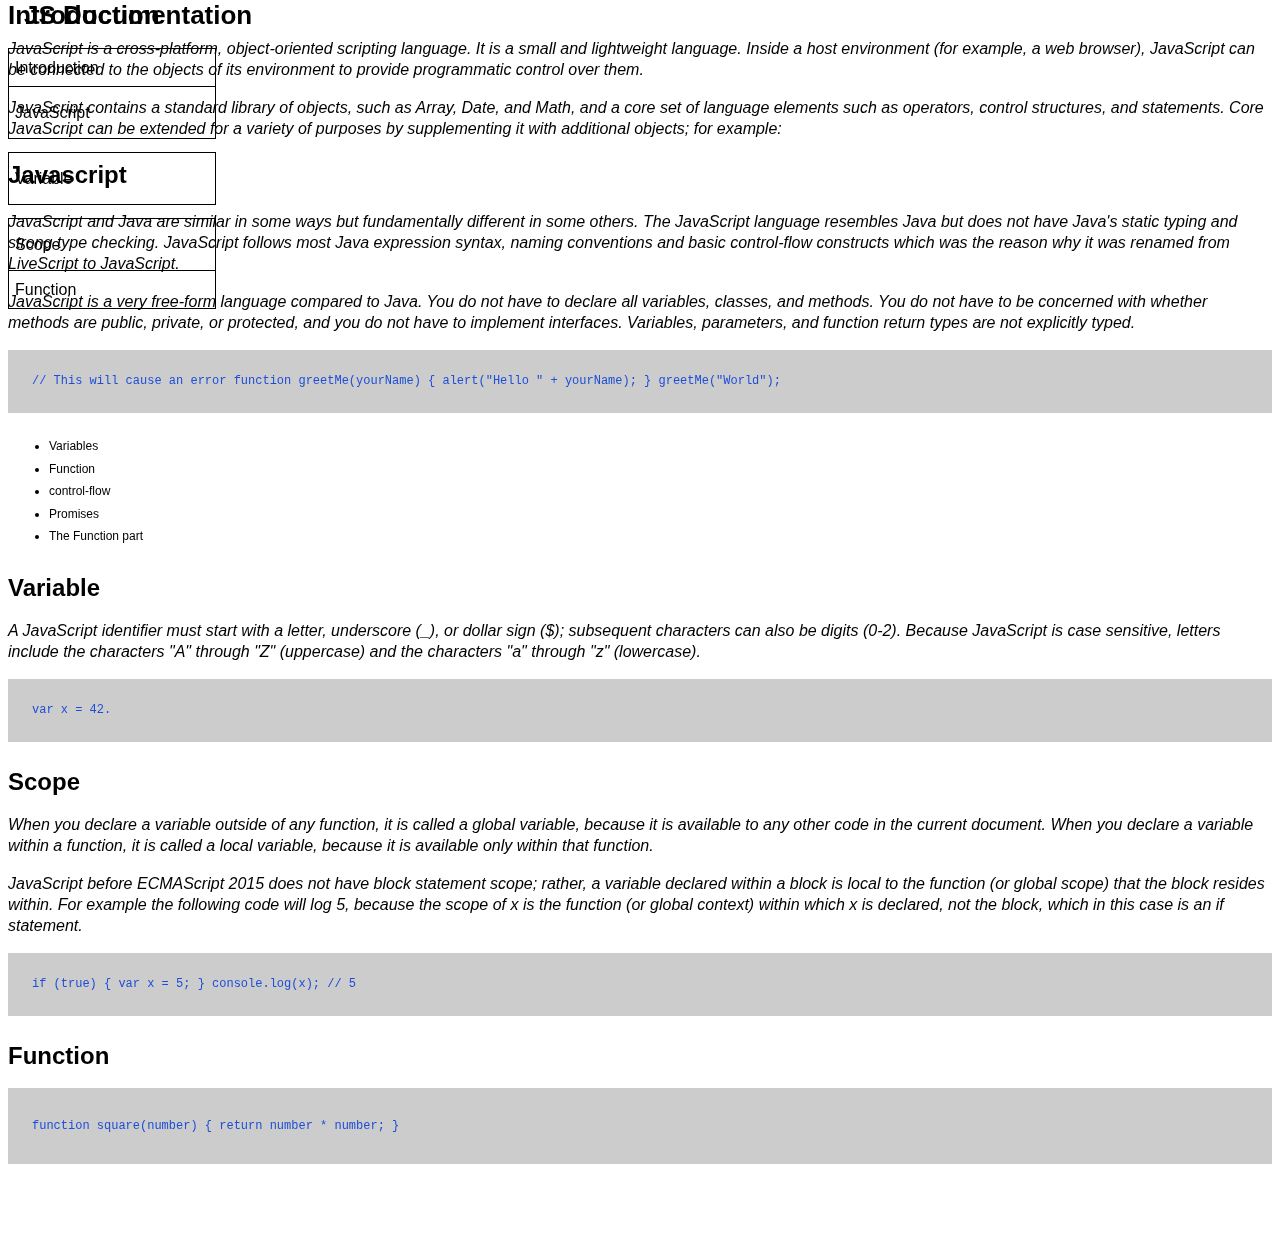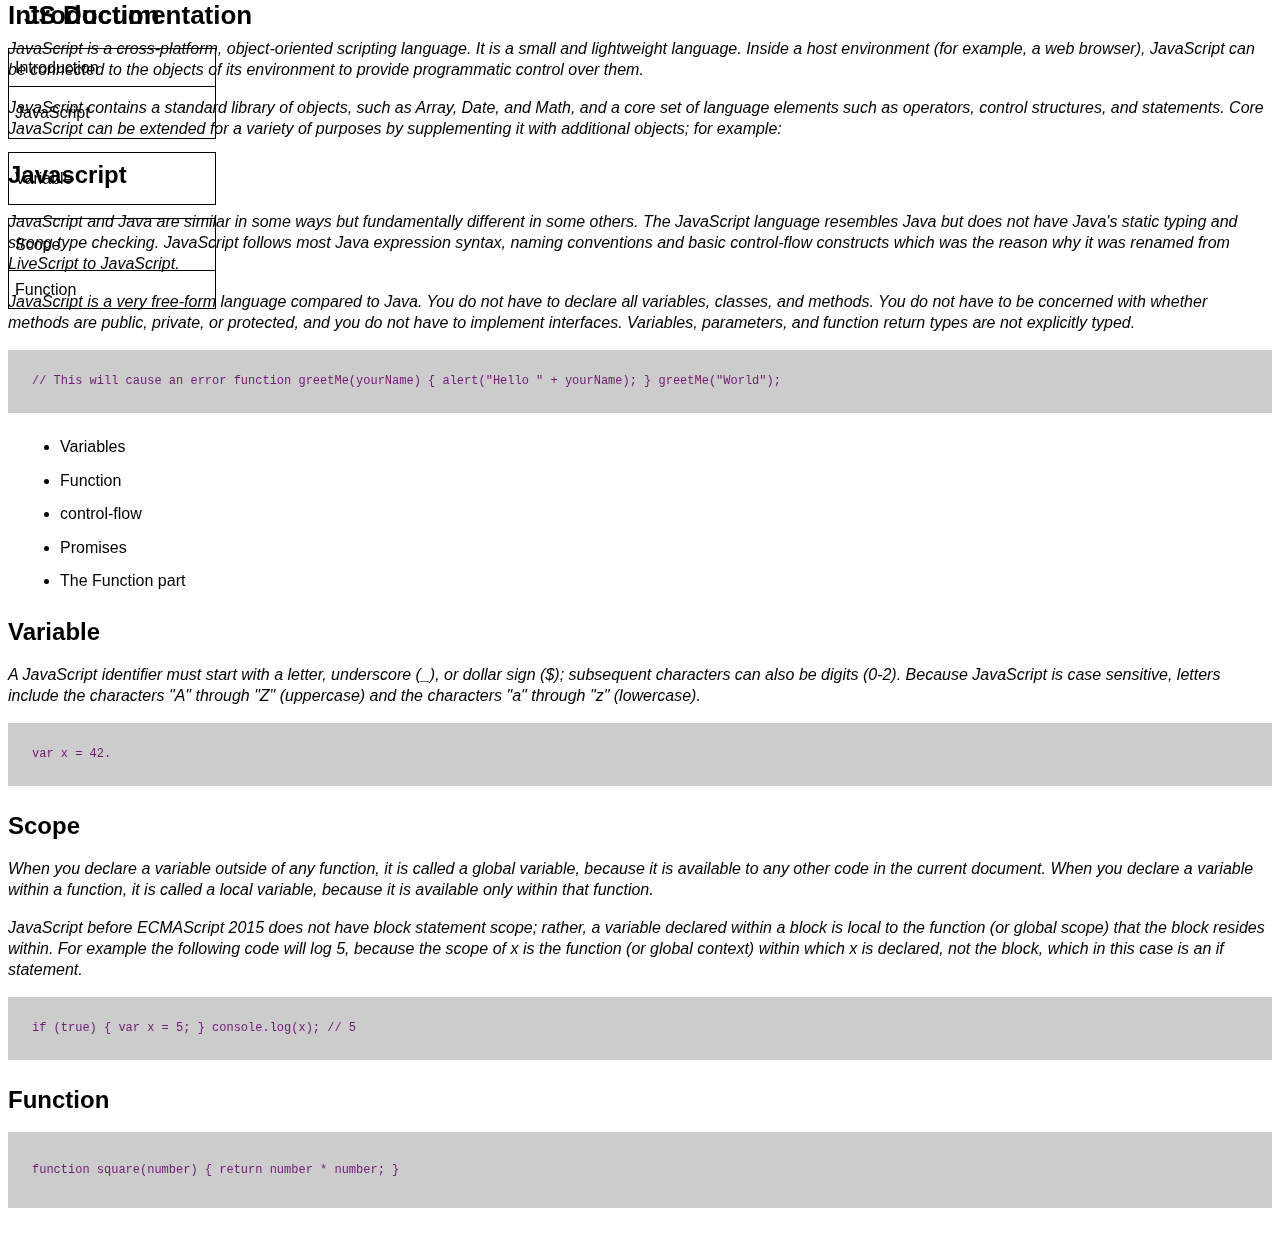--- a/index.html
+++ b/index.html
@@ -95,40 +95,40 @@
   }
 
   
   pre.code {
     background: #cccccc;
     margin: 0 0 3px 0;
     padding: 23px 0 24px 24px;
     font-family: "Liberation Mono", monospace;
     font-size: 12px;
     line-height: 16px;
-    color: #701a75;
+    color: #1d4ed8;
     white-space: pre-wrap;
     word-break: break-word;
     box-sizing: border-box;
   }
   pre.code.big {
     padding-top: 30px;
     padding-bottom: 30px;
   }
 
   
   ul.feature-list {
     margin: 23px 0 18px 0;
     padding-left: 40px;
     list-style-type: disc;
   }
   ul.feature-list li {
-    font-size: 16px;
+    font-size: 12px;
     line-height: 21.5px;
-    margin: 12px;
+    margin: 1px;
   }
 </style>
 </head>
 <body>
 
 <div class="page">
 
   <div class="title-stack">
     <h1 class="doc-title">JS Documentation</h1>
     <h1 class="intro-title">Introduction</h1>

